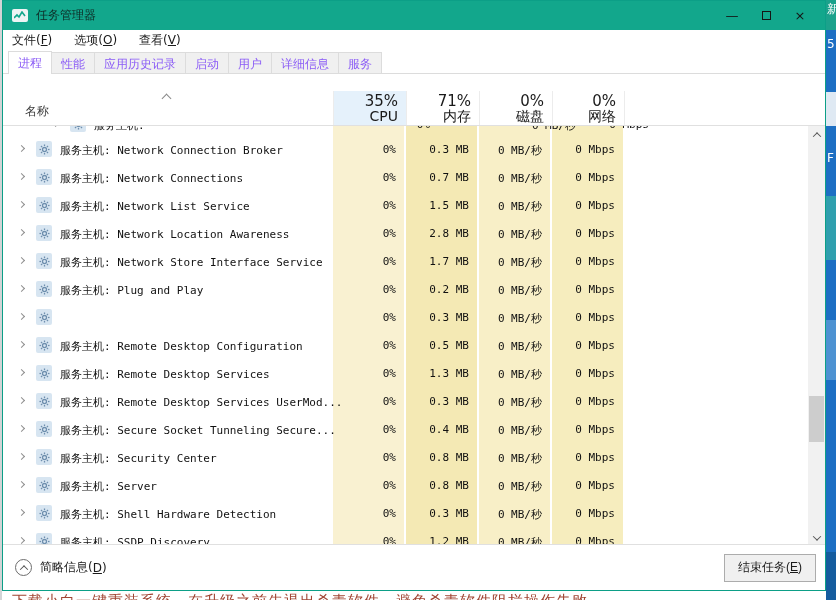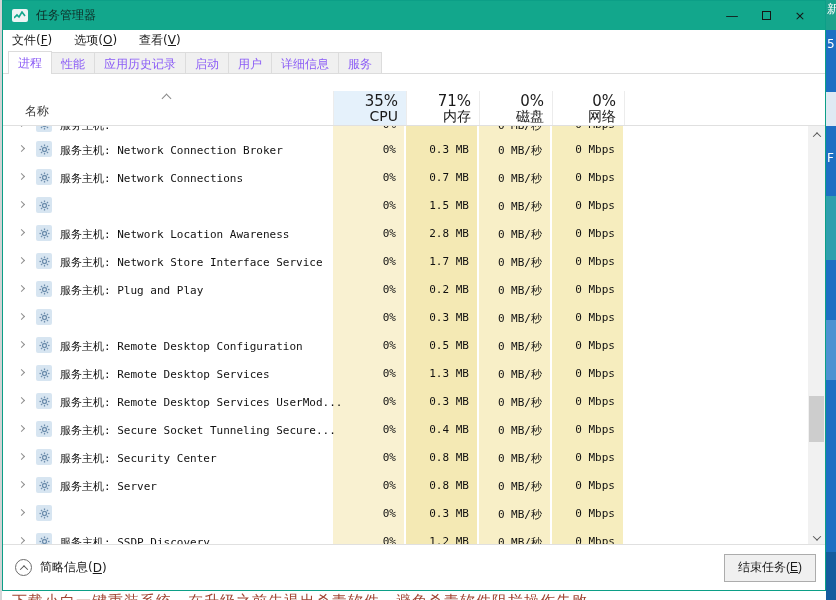--- a/index.html
+++ b/index.html
@@ -49,21 +49,21 @@
   .hcell.net  { left:549px; border-right:1px solid #ececec; }
 
   .body { position:absolute; top:125px; left:0; right:0; height:420px; overflow:hidden; }
   .heatband { position:absolute; top:0; height:420px; width:71px; }
   .heatband.cpu  { left:330px; background:var(--cpu-col,#f9f1d1); }
   .heatband.mem  { left:403px; background:var(--mem-col,#f4e9b4); }
   .heatband.disk { left:476px; background:var(--disk-col,#f8efc7); }
   .heatband.net  { left:549px; background:var(--net-col,#f6edbe); }
 
   .rows { position:absolute; top:0; left:0; right:0; }
-  .partial { height:9px; overflow:hidden; position:relative; }
+  .partial { height:9px; overflow:hidden; position:relative;margin-left:34px; }
   .partial .row { transform:translateY(-16px); }
   .row { position:relative; height:28px; }
   .chev { position:absolute; left:16px; top:11px; width:5px; height:5px; border-top:1px solid #8f8f8f; border-right:1px solid #8f8f8f; transform:rotate(45deg); }
   .gicon { position:absolute; left:33px; top:6px; width:16px; height:16px; background:#d7e5f1; border-radius:2px; display:flex; align-items:center; justify-content:center; }
   .rname { position:absolute; left:57px; top:8px; font-size:11px; font-family:"DejaVu Sans Mono", monospace; color:#111; white-space:nowrap; }
   .val { position:absolute; top:8px; width:63px; text-align:right; font-size:11px; font-family:"DejaVu Sans Mono", monospace; color:#111; white-space:nowrap; }
   .val.cpu  { left:330px; }
   .val.mem  { left:403px; }
   .val.disk { left:476px; }
   .val.net  { left:549px; }
@@ -246,20 +246,21 @@
                   <line x1="6" y1="9.8" x2="6" y2="11.5"></line>
                   <line x1="0.5" y1="6" x2="2.2" y2="6"></line>
                   <line x1="9.8" y1="6" x2="11.5" y2="6"></line>
                   <line x1="2.2" y1="2.2" x2="3.4" y2="3.4"></line>
                   <line x1="8.6" y1="8.6" x2="9.8" y2="9.8"></line>
                   <line x1="8.6" y1="3.4" x2="9.8" y2="2.2"></line>
                   <line x1="2.2" y1="9.8" x2="3.4" y2="8.6"></line>
                 </g>
               </svg>
     </span>
+    <span class="rname">服务主机: Network List Service</span>
     <span class="val cpu">0%</span>
     <span class="val mem">1.5 MB</span>
     <span class="val disk">0 MB/秒</span>
     <span class="val net">0 Mbps</span>
   </div>
 
   <div class="row">
     <span class="chev"></span>
     <span class="gicon">
       <svg width="11" height="11" viewBox="0 0 12 12">
@@ -508,20 +509,21 @@
                   <line x1="6" y1="9.8" x2="6" y2="11.5"></line>
                   <line x1="0.5" y1="6" x2="2.2" y2="6"></line>
                   <line x1="9.8" y1="6" x2="11.5" y2="6"></line>
                   <line x1="2.2" y1="2.2" x2="3.4" y2="3.4"></line>
                   <line x1="8.6" y1="8.6" x2="9.8" y2="9.8"></line>
                   <line x1="8.6" y1="3.4" x2="9.8" y2="2.2"></line>
                   <line x1="2.2" y1="9.8" x2="3.4" y2="8.6"></line>
                 </g>
               </svg>
     </span>
+    <span class="rname">服务主机: Shell Hardware Detection</span>
     <span class="val cpu">0%</span>
     <span class="val mem">0.3 MB</span>
     <span class="val disk">0 MB/秒</span>
     <span class="val net">0 Mbps</span>
   </div>
 
   <div class="row">
     <span class="chev"></span>
     <span class="gicon">
       <svg width="11" height="11" viewBox="0 0 12 12">

